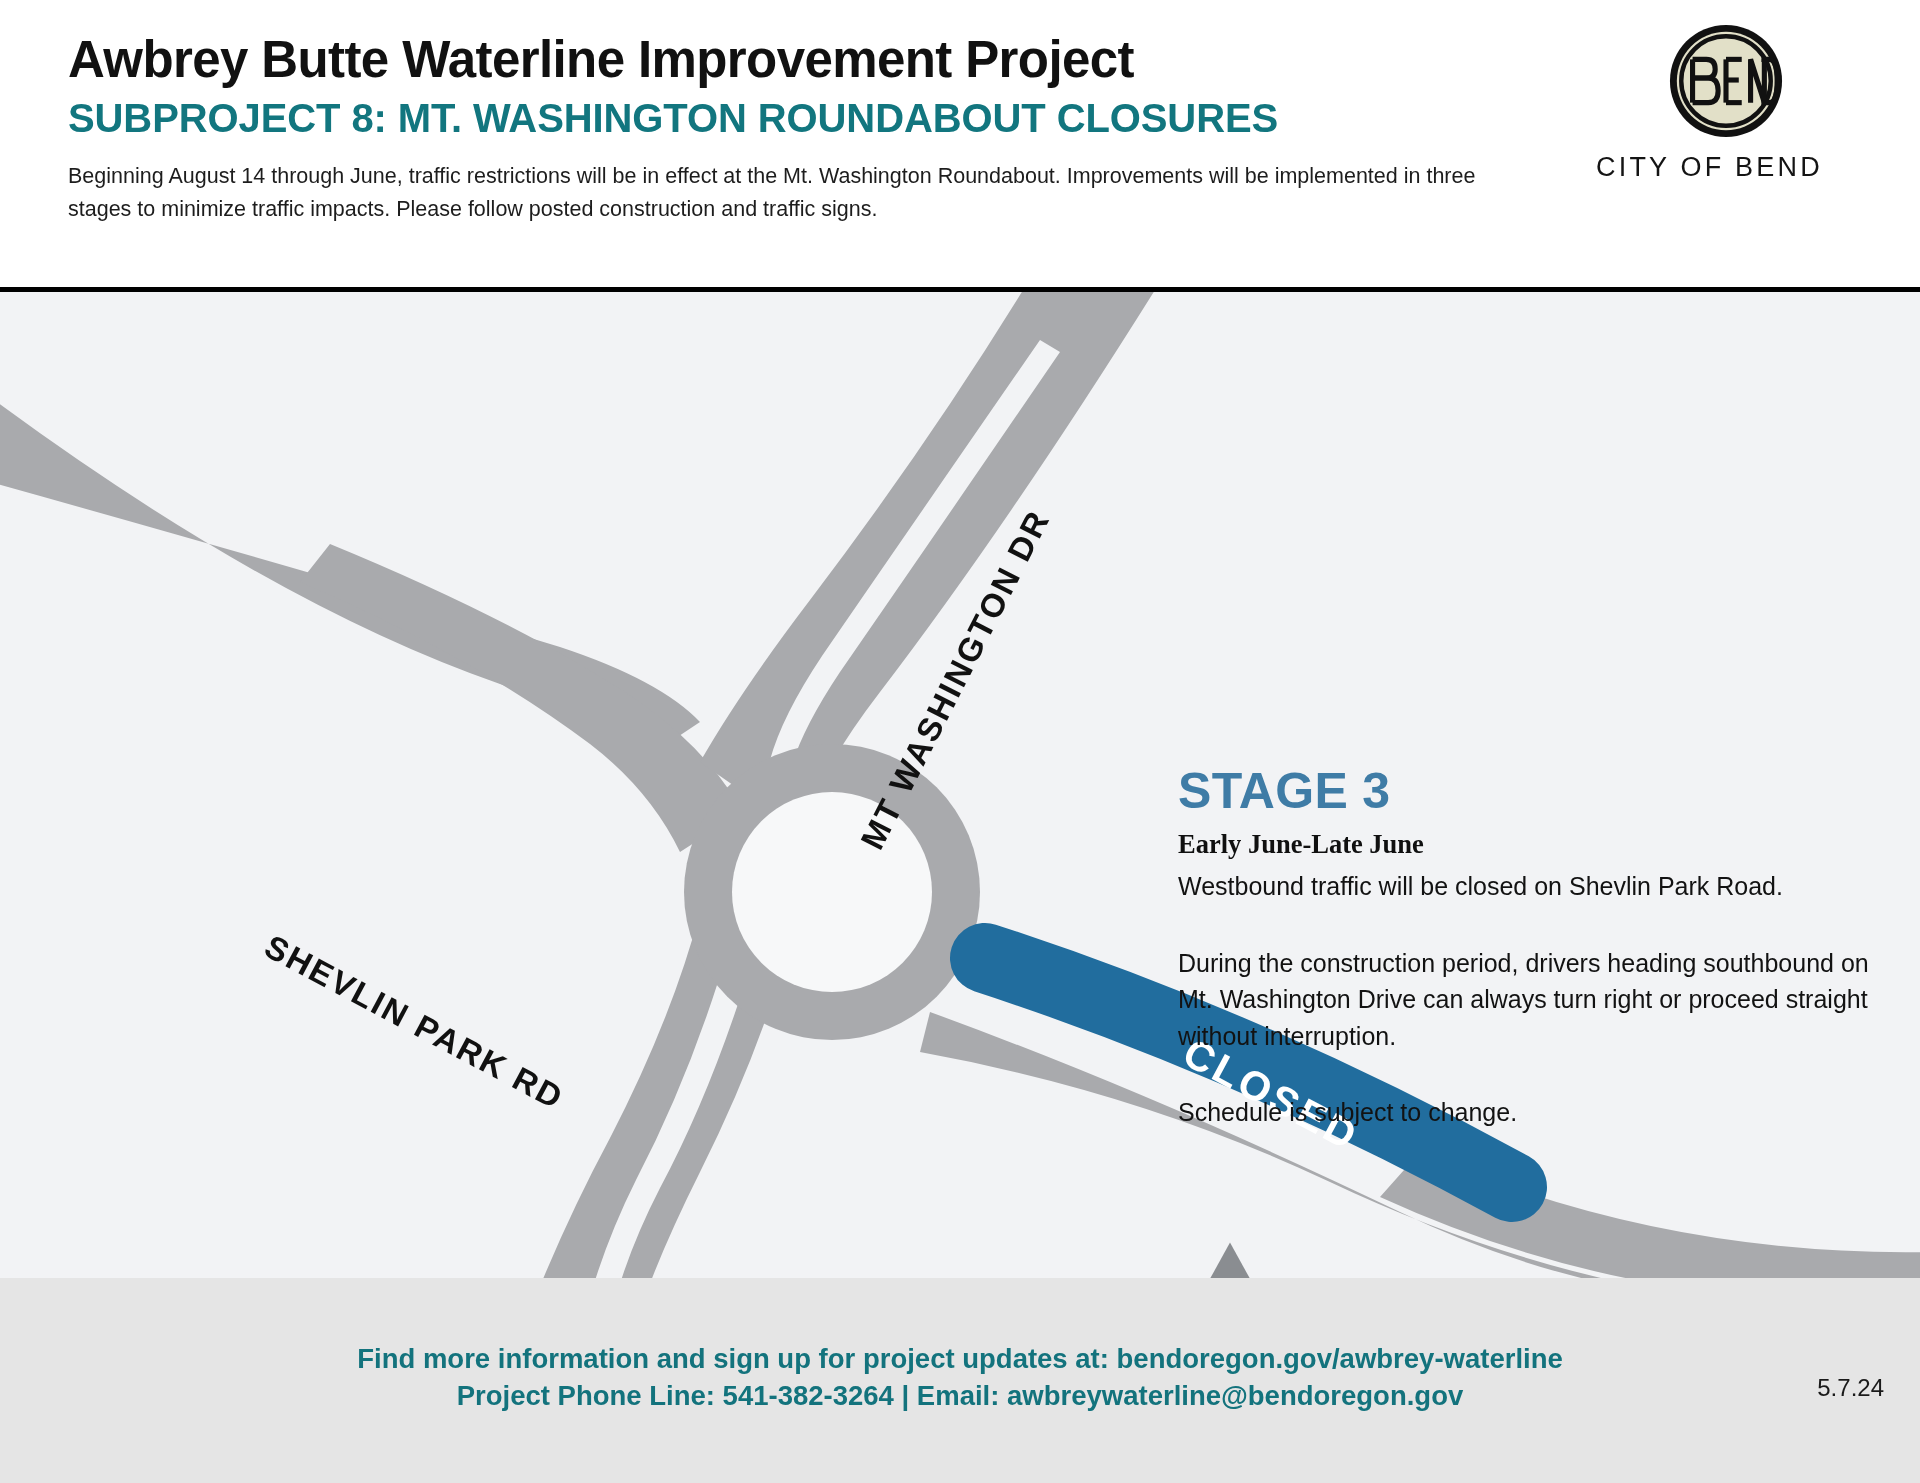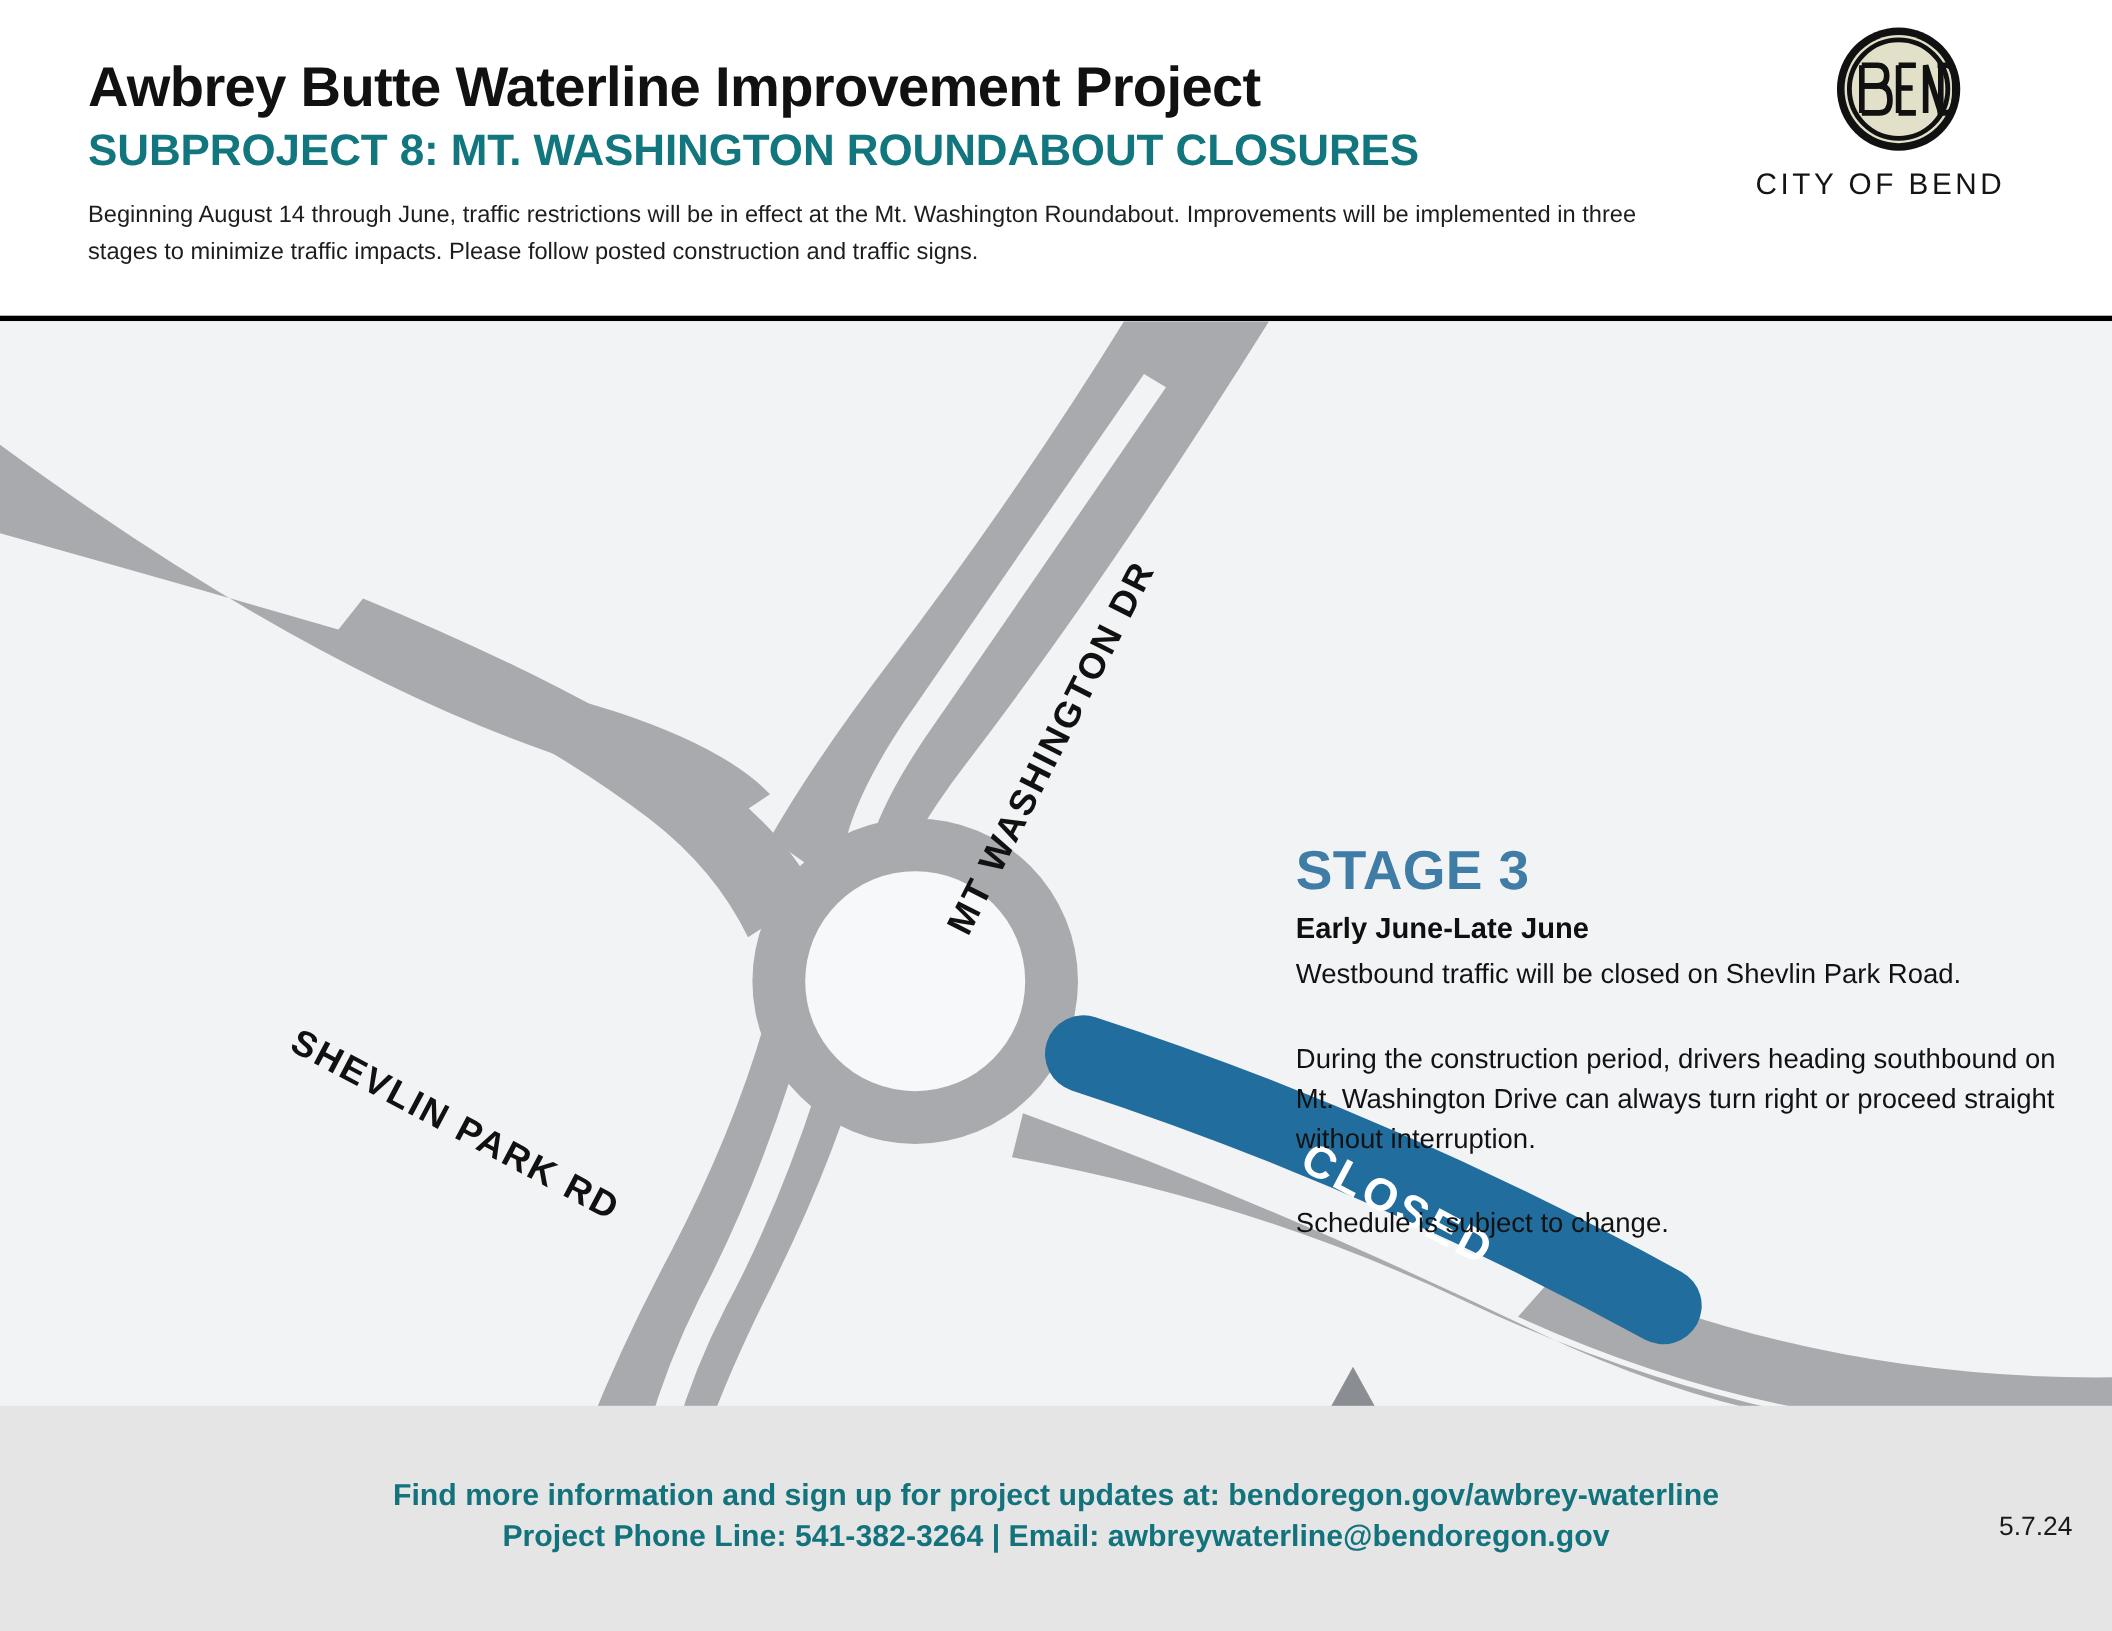--- a/index.html
+++ b/index.html
@@ -11,21 +11,21 @@
     color:#1a1a1a;
     overflow:hidden;
     position:relative;
   }
   
   #header{
     position:absolute;left:0;top:0;width:1920px;height:287px;
     background:#ffffff;
   }
   #header-text{
-    position:absolute;left:80px;top:32px;width:1500px;margin-top:19px;
+    position:absolute;left:68px;top:32px;width:1500px;
   }
   #main-title{
     font-size:51px;font-weight:bold;letter-spacing:-0.6px;
     color:#111111;line-height:1.08;margin:0;
     white-space:nowrap;
   }
   #sub-title{
     font-size:40px;font-weight:bold;letter-spacing:-0.1px;
     color:#12767f;line-height:1.1;margin:9px 0 0 0;
     white-space:nowrap;
@@ -72,21 +72,21 @@
   
   #north-arrow{position:absolute;left:270px;top:915px;width:90px;height:170px;}
   
   #stage-panel{
     position:absolute;left:1178px;top:470px;width:700px;
   }
   #stage-heading{
     font-size:50px;font-weight:bold;color:#3f7ca6;margin:0;letter-spacing:0.3px;
   }
   #stage-date{
-    font-size:26.5px;font-weight:bold;color:#101010;margin:9px 0 0 0;
+    font-size:26.5px;font-weight:bold;color:#101010;margin:9px 0 0 0;font-family:Liberation Serif, serif;
   }
   .stage-p{
     font-size:25px;line-height:1.46;color:#121212;margin:8px 0 0 0;font-weight:400;
   }
   .stage-p.gap{margin-top:40px;}
   
   #footer{
     position:absolute;left:0;top:1278px;width:1920px;height:220px;background:#e5e5e5;
   }
   .footer-line{

